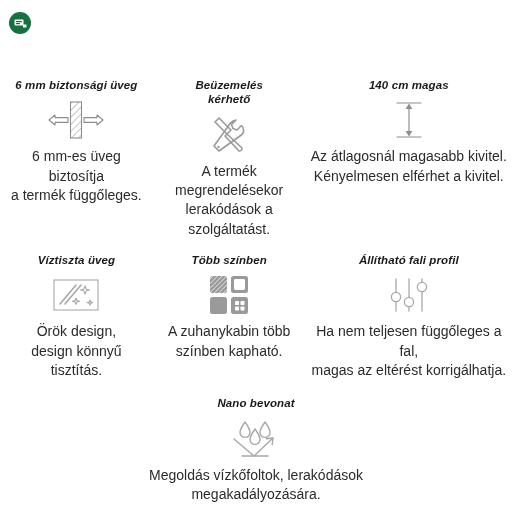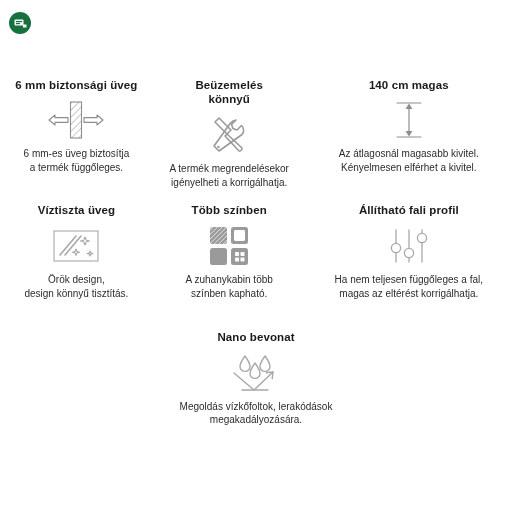--- a/index.html
+++ b/index.html
@@ -49,40 +49,41 @@
   .fcell {
     width: 170px;
     padding: 0 4px;
     box-sizing: border-box;
     text-align: center;
     display: flex;
     flex-direction: column;
     align-items: center;
   }
   .row-1 { margin-bottom: 14px; }
-  .row-2 { margin-bottom: 30px; }
+  .row-2 { margin-bottom: 16px; }
 
   .ftitle {
     font-size: 11.5px;
     font-weight: bold;
     color: #1a1a1a;
     line-height: 1.25;
     letter-spacing: 0.1px;
     margin: 0 0 7px 0;
+    font-style: italic;
   }
   .ficon {
     height: 42px;
     display: flex;
     align-items: center;
     justify-content: center;
     margin-bottom: 6px;
   }
   .ficon svg { display: block; }
   .fdesc {
-    font-size: 10px;
+    font-size: 14px;
     color: #2b2b2b;
     line-height: 1.38;
     margin: 0;
   }
   .fcell.xwide { width: 230px; justify-content: flex-end; }
 </style>
 </head>
 <body>
 
 <div class="logo-bar">
@@ -116,37 +117,37 @@
       </div>
       <p class="fdesc">
         <span>6 mm-es üveg biztosítja</span><br>
         <span>a termék függőleges.</span>
       </p>
     </div>
 
     <div class="fcell">
       <div class="ftitle">
         <span>Beüzemelés</span><br>
-        <span>könnyű</span>
+        <span>kérhető</span>
       </div>
       <div class="ficon">
         <svg width="46" height="40" viewBox="0 0 46 40" aria-hidden="true">
           <g fill="none" stroke="#9a9a9a" stroke-width="1.6" stroke-linejoin="round" stroke-linecap="round">
             <path d="M30 5 L25.5 9.5 L27 13.5 L31 15 L35.5 10.5
                      C38 13 38.5 17 36 19.5 L13 36 L8 31 L24.5 8
                      C27 5.5 30 5 30 5 Z"></path>
             <path d="M9 7 L13 3 L25 15 L21 19 Z"></path>
             <path d="M21 19 L36 33 A2.6 2.6 0 0 1 33 36 L19 21 Z"></path>
             <circle cx="12.5" cy="32" r="1.2" fill="#9a9a9a" stroke="none"></circle>
           </g>
         </svg>
       </div>
       <p class="fdesc">
         <span>A termék megrendelésekor</span><br>
-        <span>igényelheti a korrigálhatja.</span>
+        <span>lerakódások a szolgáltatást.</span>
       </p>
     </div>
 
     <div class="fcell xwide">
       <div class="ftitle">140 cm magas</div>
       <div class="ficon">
         <svg width="44" height="40" viewBox="0 0 44 40" aria-hidden="true">
           <g stroke="#8d8d8d" stroke-width="1.2" fill="none" stroke-linecap="round">
             <line x1="10" y1="3" x2="34" y2="3"></line>
             <line x1="10" y1="37" x2="34" y2="37"></line>

